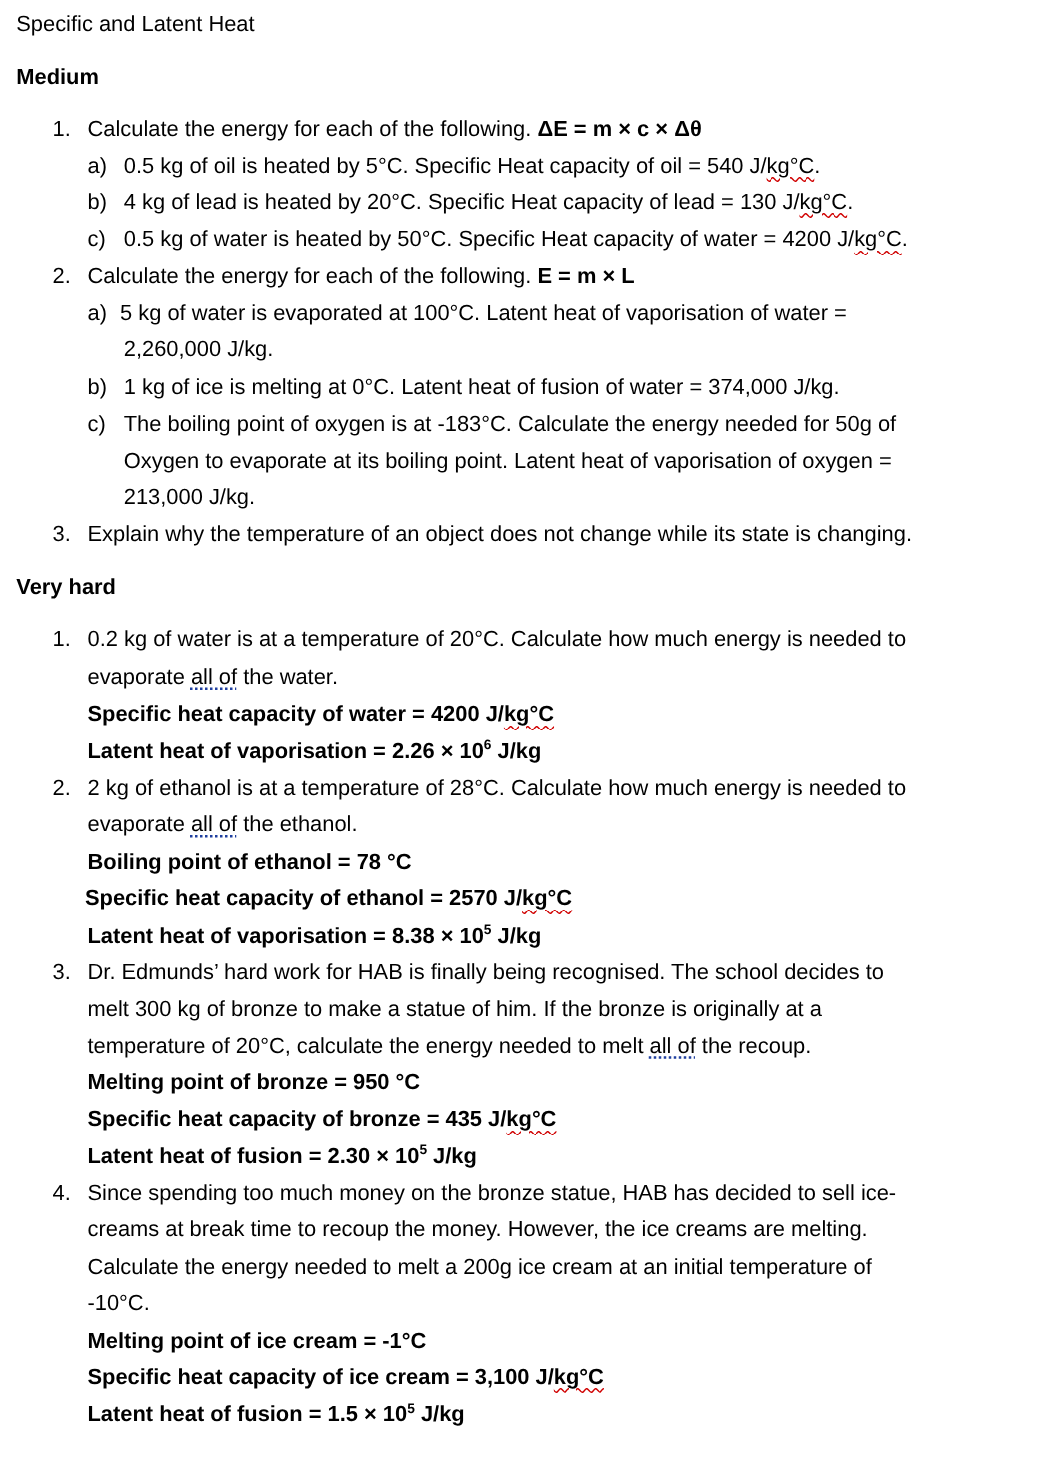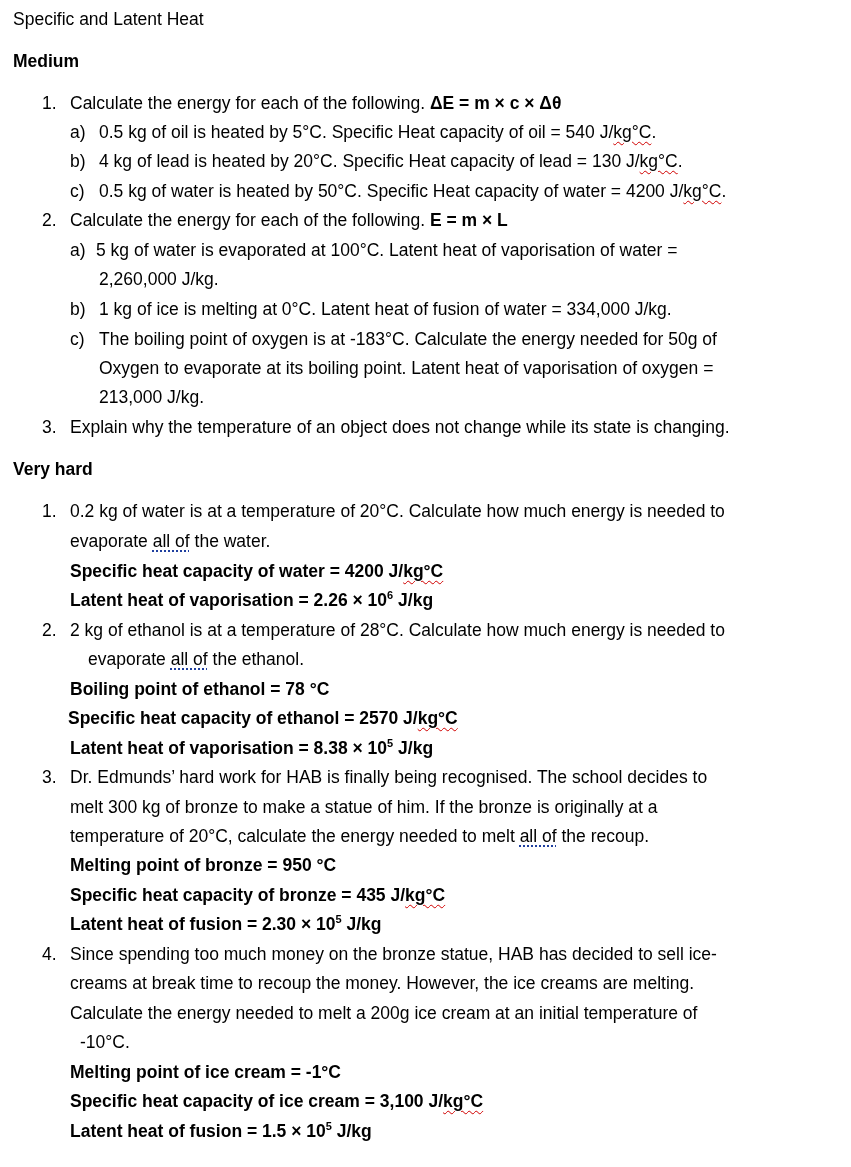--- a/index.html
+++ b/index.html
@@ -41,21 +41,21 @@
 
   <div>
     <span class="line" style="left:42px;top:209px">2.</span>
     <div class="line" style="left:70px;top:209px"><span>Calculate the energy for each of the following. </span><span class="b">E = m × L</span></div>
 
     <span class="line" style="left:70px;top:239px">a)</span>
     <div class="line" style="left:96px;top:239px">5 kg of water is evaporated at 100°C. Latent heat of vaporisation of water =</div>
     <div class="line" style="left:99px;top:268px">2,260,000 J/kg.</div>
 
     <span class="line" style="left:70px;top:298px">b)</span>
-    <div class="line" style="left:99px;top:298px">1 kg of ice is melting at 0°C. Latent heat of fusion of water = 334,000 J/kg.</div>
+    <div class="line" style="left:99px;top:298px">1 kg of ice is melting at 0°C. Latent heat of fusion of water = 374,000 J/kg.</div>
 
     <span class="line" style="left:70px;top:328px">c)</span>
     <div class="line" style="left:99px;top:328px">The boiling point of oxygen is at -183°C. Calculate the energy needed for 50g of</div>
     <div class="line" style="left:99px;top:357px">Oxygen to evaporate at its boiling point. Latent heat of vaporisation of oxygen =</div>
     <div class="line" style="left:99px;top:386px">213,000 J/kg.</div>
   </div>
 
   <div>
     <span class="line" style="left:42px;top:416px">3.</span>
     <div class="line" style="left:70px;top:416px">Explain why the temperature of an object does not change while its state is changing.</div>
@@ -67,40 +67,40 @@
     <span class="line" style="left:42px;top:500px">1.</span>
     <div class="line" style="left:70px;top:500px">0.2 kg of water is at a temperature of 20°C. Calculate how much energy is needed to</div>
     <div class="line" style="left:70px;top:530px"><span>evaporate </span><span class="dot">all of</span><span> the water.</span></div>
     <div class="line b" style="left:70px;top:560px"><span>Specific heat capacity of water = 4200 J/</span><span class="sq">kg°C</span></div>
     <div class="line b" style="left:70px;top:589px"><span>Latent heat of vaporisation = 2.26 × 10</span><sup>6</sup><span> J/kg</span></div>
   </div>
 
   <div>
     <span class="line" style="left:42px;top:619px">2.</span>
     <div class="line" style="left:70px;top:619px">2 kg of ethanol is at a temperature of 28°C. Calculate how much energy is needed to</div>
-    <div class="line" style="left:88px;top:648px"><span>evaporate </span><span class="dot">all of</span><span> the ethanol.</span></div>
+    <div class="line" style="left:70px;top:648px"><span>evaporate </span><span class="dot">all of</span><span> the ethanol.</span></div>
     <div class="line b" style="left:70px;top:678px">Boiling point of ethanol = 78 °C</div>
     <div class="line b" style="left:68px;top:707px"><span>Specific heat capacity of ethanol = 2570 J/</span><span class="sq">kg°C</span></div>
     <div class="line b" style="left:70px;top:737px"><span>Latent heat of vaporisation = 8.38 × 10</span><sup>5</sup><span> J/kg</span></div>
   </div>
 
   <div>
     <span class="line" style="left:42px;top:766px">3.</span>
     <div class="line" style="left:70px;top:766px">Dr. Edmunds’ hard work for HAB is finally being recognised. The school decides to</div>
     <div class="line" style="left:70px;top:796px">melt 300 kg of bronze to make a statue of him. If the bronze is originally at a</div>
     <div class="line" style="left:70px;top:825px"><span>temperature of 20°C, calculate the energy needed to melt </span><span class="dot">all of</span><span> the recoup.</span></div>
     <div class="line b" style="left:70px;top:854px">Melting point of bronze = 950 °C</div>
     <div class="line b" style="left:70px;top:884px"><span>Specific heat capacity of bronze = 435 J/</span><span class="sq">kg°C</span></div>
     <div class="line b" style="left:70px;top:913px"><span>Latent heat of fusion = 2.30 × 10</span><sup>5</sup><span> J/kg</span></div>
   </div>
 
   <div>
     <span class="line" style="left:42px;top:943px">4.</span>
     <div class="line" style="left:70px;top:943px">Since spending too much money on the bronze statue, HAB has decided to sell ice-</div>
     <div class="line" style="left:70px;top:972px">creams at break time to recoup the money. However, the ice creams are melting.</div>
     <div class="line" style="left:70px;top:1002px">Calculate the energy needed to melt a 200g ice cream at an initial temperature of</div>
-    <div class="line" style="left:80px;top:1031px">-10°C.</div>
+    <div class="line" style="left:70px;top:1031px">-10°C.</div>
     <div class="line b" style="left:70px;top:1061px">Melting point of ice cream = -1°C</div>
     <div class="line b" style="left:70px;top:1090px"><span>Specific heat capacity of ice cream = 3,100 J/</span><span class="sq">kg°C</span></div>
     <div class="line b" style="left:70px;top:1120px"><span>Latent heat of fusion = 1.5 × 10</span><sup>5</sup><span> J/kg</span></div>
   </div>
 
 </div>
 
 </body></html>

